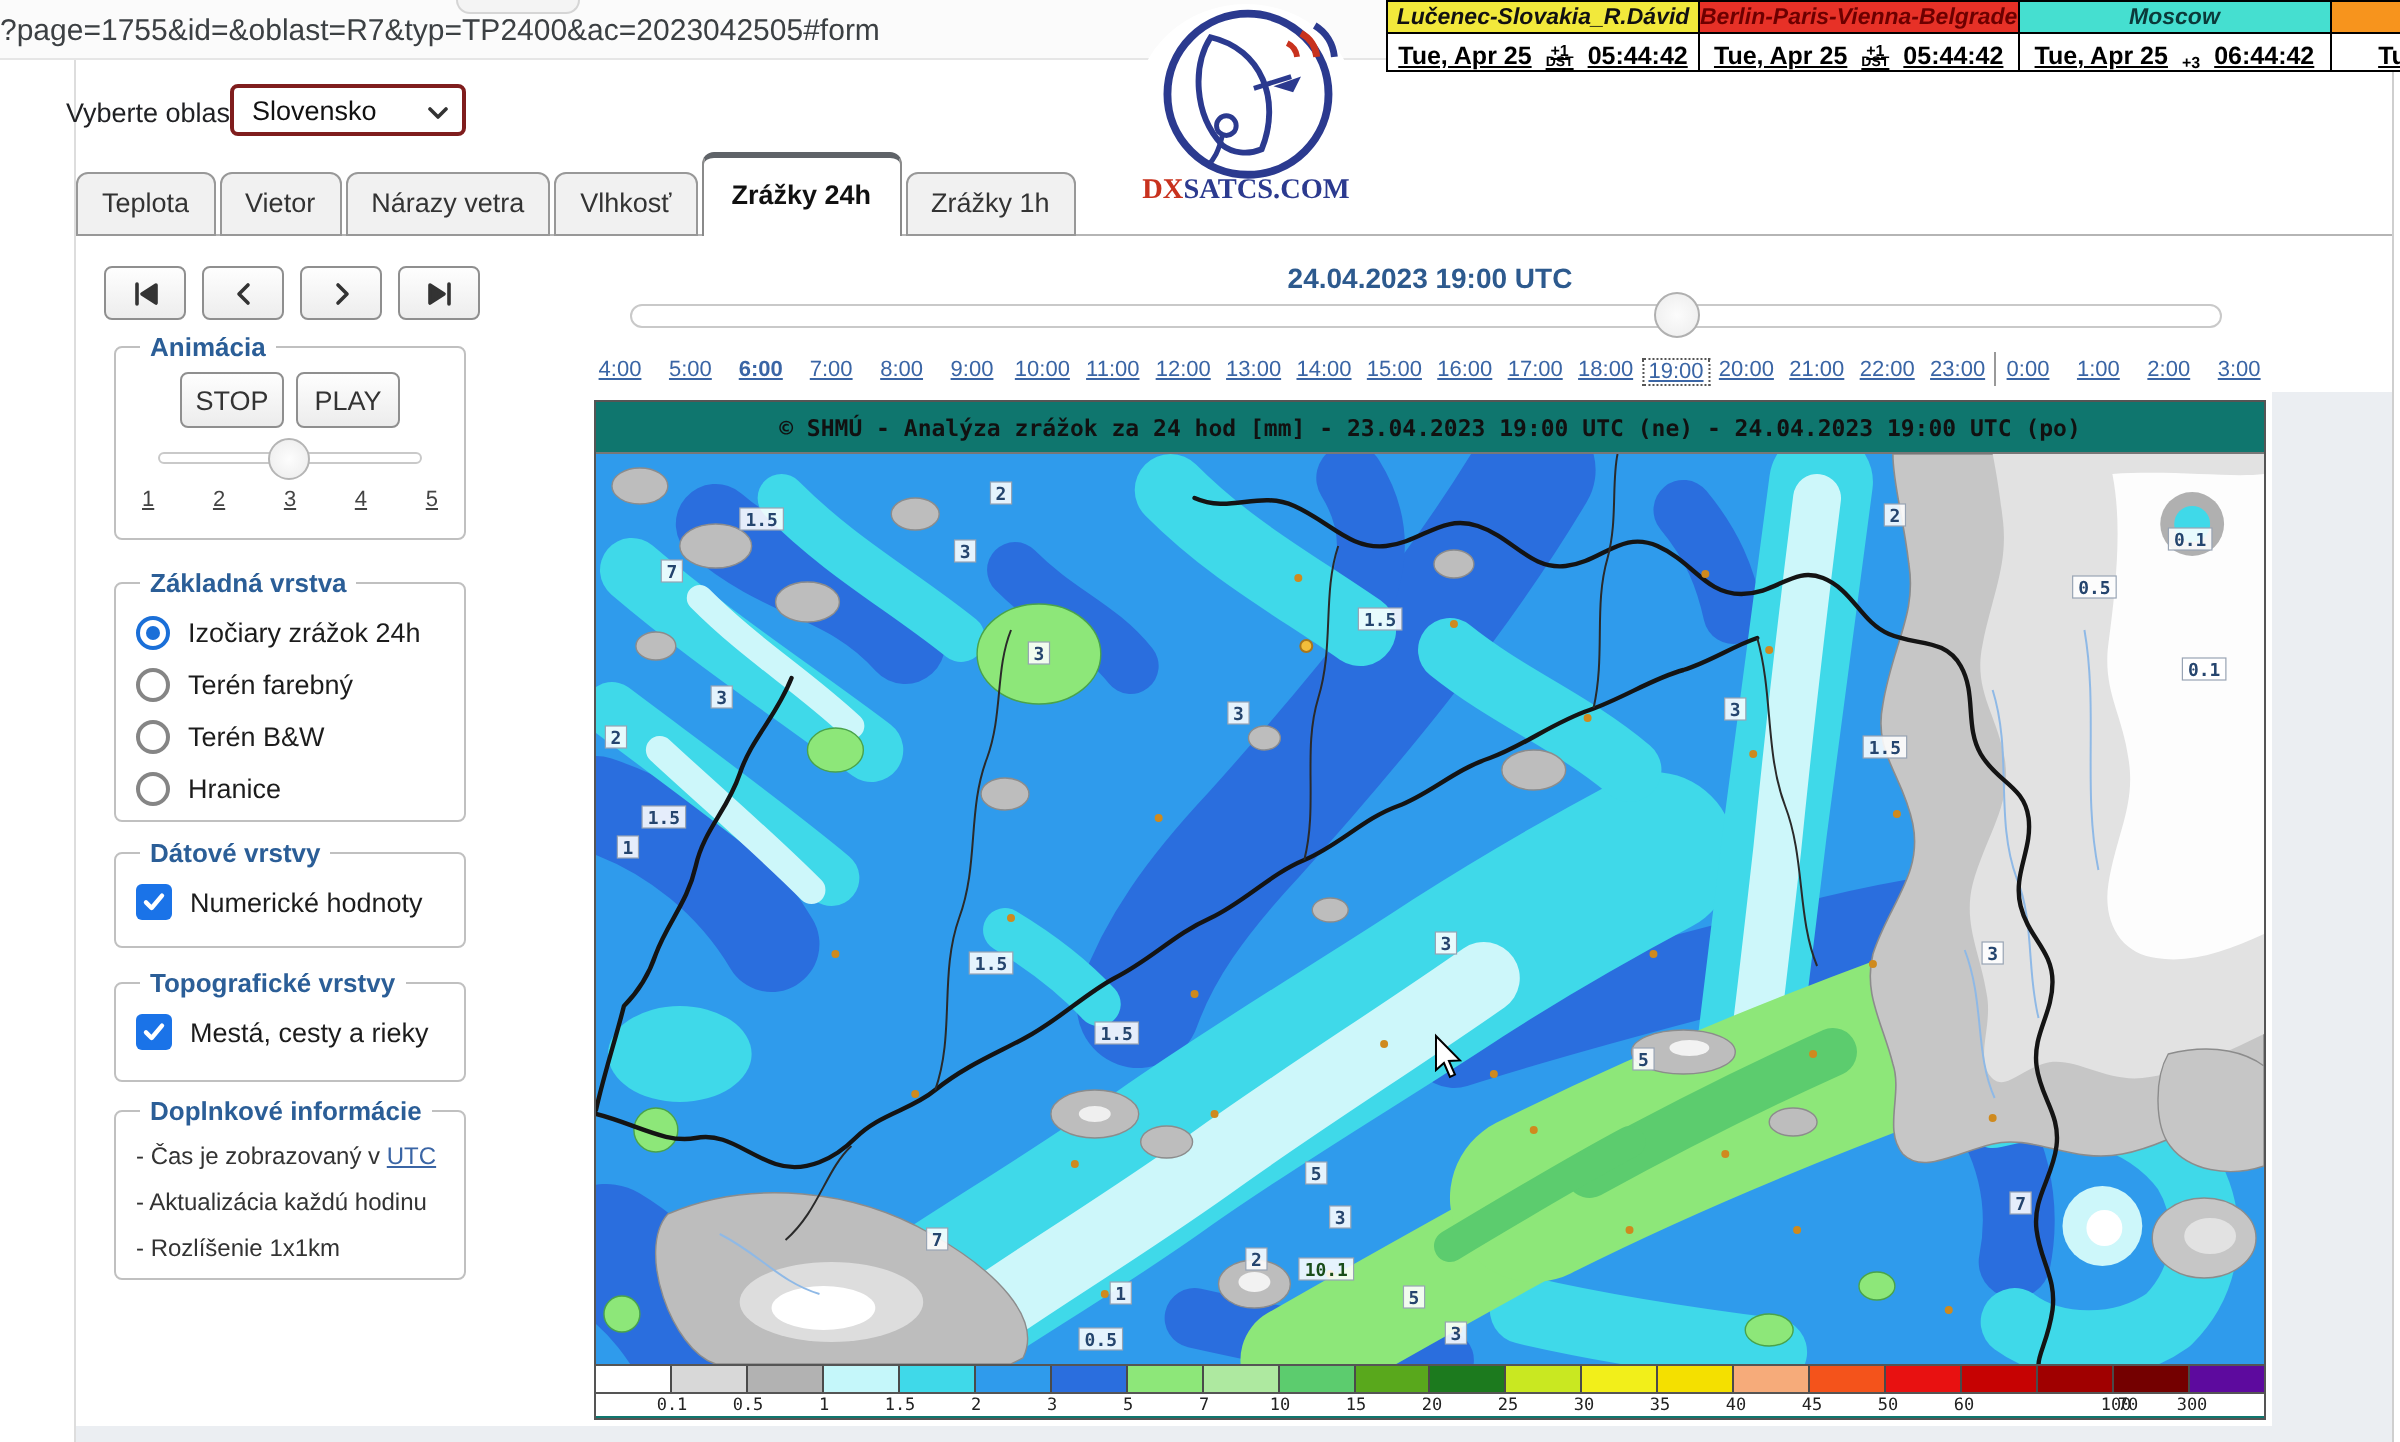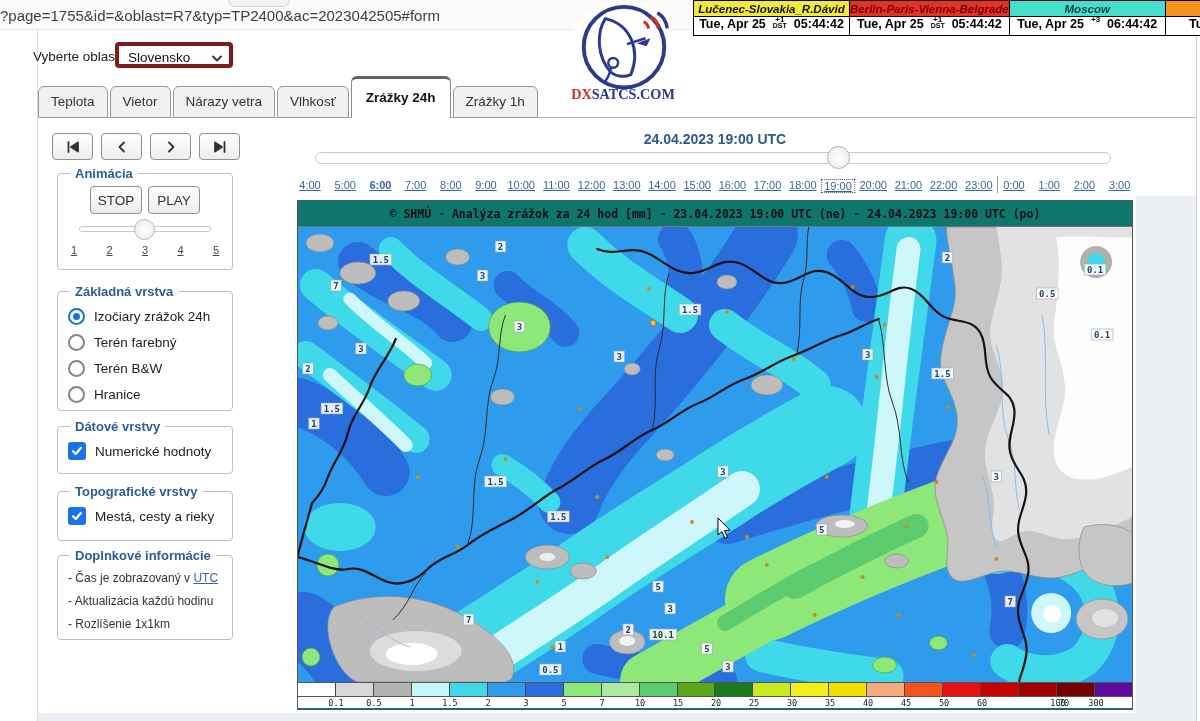--- a/index.html
+++ b/index.html
@@ -22,33 +22,33 @@
 
   
   .clocks { position:absolute; left:693px; top:0; width:507px; height:37px; display:flex; overflow:hidden; z-index:5; }
   .clock { flex:0 0 157px; display:flex; flex-direction:column; margin-left:-1px; }
   .clock:first-child { margin-left:0; }
   .clock:last-child { flex:0 0 70px; }
   .clock-name { height:17px; border:1px solid #000; font-style:italic; font-weight:bold;
     font-size:11.5px; display:flex; align-items:center; justify-content:center;
     white-space:nowrap; overflow:hidden; }
   .clock-time { height:19px; background:#fff; border:1px solid #000; border-top:none;
-    display:flex; align-items:flex-start; justify-content:center; gap:7px;
-    font-weight:bold; font-size:12.5px; color:#000; white-space:nowrap; }
+    display:flex; align-items:flex-end; justify-content:center; gap:7px;
+    font-weight:bold; font-size:12.5px; color:#000; white-space:nowrap;text-decoration:underline; }
   .dstb { display:inline-flex; flex-direction:column; align-items:center;
     font-size:7px; line-height:6px; font-weight:bold; }
   .dstb .off { font-size:8px; }
 
   
   .logo { position:absolute; left:568px; top:2px; width:110px; height:102px; z-index:4; background:#fff; border-radius:50% 50% 8px 8px; }
 
   
   .region-label { position:absolute; left:33px; top:49px; font-size:13.5px; color:#202124; }
   .select-box { position:absolute; left:115px; top:42px; width:118px; height:26px;
-    border:4px solid #7f1d1d; border-radius:4px; background:#fff; font-size:13.5px;
+    border:2px solid #7f1d1d; border-radius:4px; background:#fff; font-size:13.5px;
     color:#111; padding-left:9px; line-height:24px; cursor:default; }
   .select-box svg { position:absolute; right:7px; top:9px; }
 
   
   .tabs { position:absolute; left:38px; top:76px; height:42px; display:flex; align-items:flex-end; z-index:2; }
   .tab { height:32px; line-height:30px; padding:0 12px; background:#f1f1f1;
     border:1px solid #989898; border-radius:6px 6px 0 0; margin-right:2px;
     font-size:13.5px; color:#333; cursor:pointer; white-space:nowrap; }
   .tab.active { height:42px; line-height:38px; background:#fff; border:1px solid #8a8a8a;
     border-top:3px solid #5f6368; border-bottom:none; font-weight:bold; color:#111;

